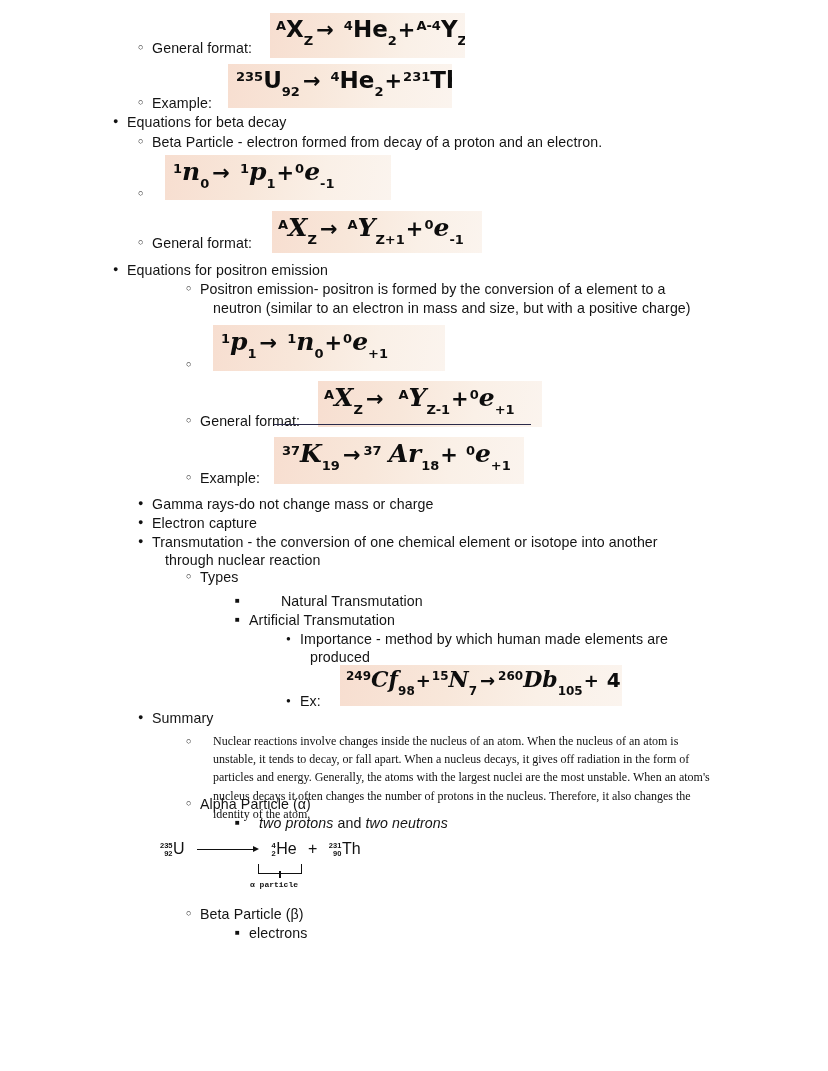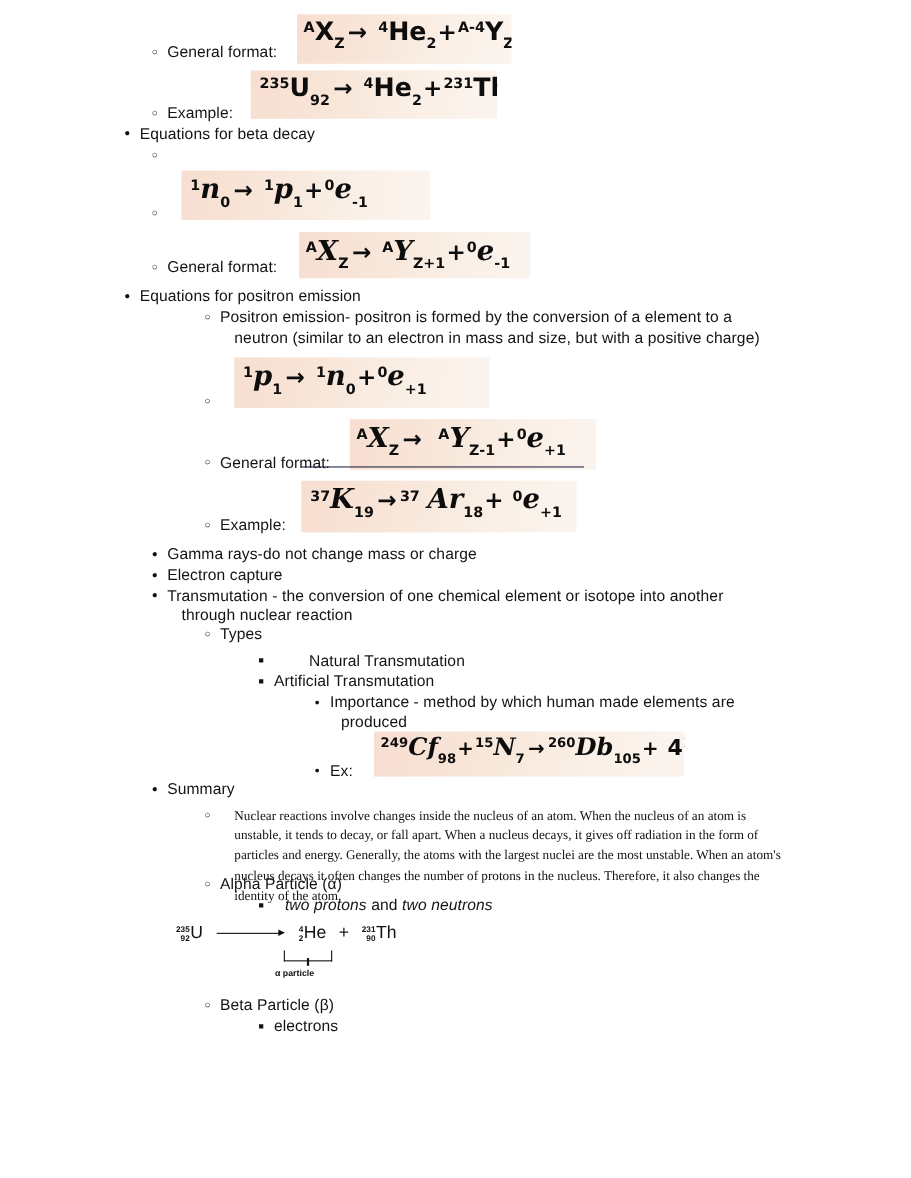--- a/index.html
+++ b/index.html
@@ -182,20 +182,21 @@
     <span class="up">235</span><span class="big">U</span><span class="dn">92</span><span class="arrow">→</span><span class="sp2"></span><span class="up">4</span><span class="big">He</span><span class="dn">2</span><span class="plus">+</span><span class="up">231</span><span class="big">Th</span>
   </div>
 
   <div class="row" style="left:113px; top:113px;">
     <span class="bullet disc"></span>
     <span class="txt">Equations for beta decay</span>
   </div>
 
   <div class="row" style="left:138px; top:133px; width:640px;">
     <span class="bullet circ"></span>
+    <span class="txt">Beta Particle - electron formed from decay of a proton and an electron.</span>
   </div>
 
   <div class="row" style="left:138px; top:185px;">
     <span class="bullet circ"></span>
   </div>
   <div class="eq" style="left:165px; top:155px; width:212px; height:43px; padding:2px 6px 0 8px;">
     <span class="up">1</span><span class="bigi">n</span><span class="dn">0</span><span class="arrow">→</span><span class="sp2"></span><span class="up">1</span><span class="bigi">p</span><span class="dn">1</span><span class="plus">+</span><span class="up">0</span><span class="bigi">e</span><span class="dn">-1</span>
   </div>
 
   <div class="row" style="left:138px; top:234px;">
@@ -307,21 +308,21 @@
   </div>
 
   <div class="alpha-diagram" style="left:160px; top:840px; width:300px; height:55px;">
     <span class="nuc"><span class="ms"><span>235</span><span>92</span></span><span>U</span></span>
     <span class="arrow-long" style="margin:0 8px;"><span class="shaft"></span><span class="head"></span></span>
     <span class="nuc"><span class="ms"><span>4</span><span>2</span></span><span>He</span></span>
     <span style="font-size:16px; margin:0 7px;">+</span>
     <span class="nuc"><span class="ms"><span>231</span><span>90</span></span><span>Th</span></span>
 
     <span class="brace" style="left:98px; top:24px;"></span>
-    <span class="brace-label" style="left:90px; top:40px;">α particle</span>
+    <span class="brace-label" style="left:90px; top:40px;font-family:Liberation Mono, monospace;">α particle</span>
   </div>
 
   <div class="row" style="left:186px; top:905px;">
     <span class="bullet circ"></span>
     <span class="txt">Beta Particle (β)</span>
   </div>
 
   <div class="row" style="left:235px; top:924px;">
     <span class="bullet sq"></span>
     <span class="txt">electrons</span>

